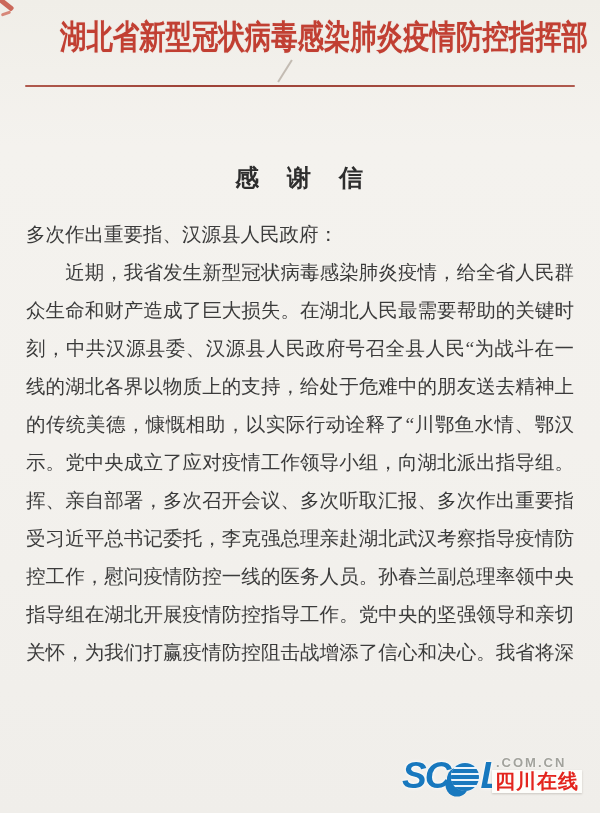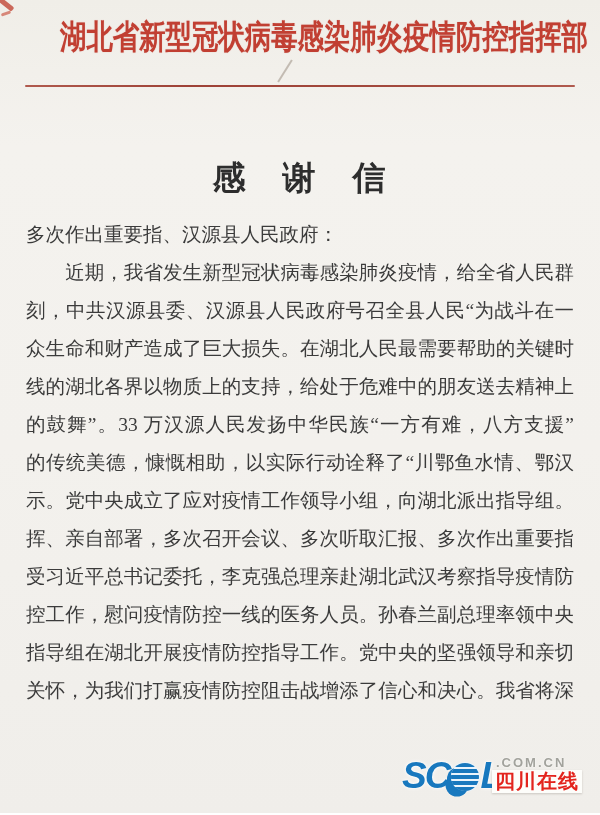--- a/index.html
+++ b/index.html
@@ -72,21 +72,21 @@
     height: 2px;
     background: linear-gradient(90deg, #b05a4e, #9e4237 30%, #a34a3e 70%, #b05a4e);
     border-radius: 1px;
   }
   .letter-title {
     position: absolute;
     top: 158px;
     left: 0;
     width: 600px;
     text-align: center;
-    font-size: 33px;
+    font-size: 24px;
     line-height: 40px;
     font-weight: bold;
     color: #2d2d2d;
     letter-spacing: 2px;
   }
   .body-block {
     position: absolute;
     top: 216px;
     left: 26px;
     width: 548px;
@@ -181,24 +181,23 @@
   <div class="pen-slash"></div>
   <div class="divider"></div>
 
   <div class="letter-title">感　谢　信</div>
 
   <div class="body-block">
     <div class="bline no-just">多次作出重要指、汉源县人民政府：</div>
 
     <div>
       <div class="bline">　　近期，我省发生新型冠状病毒感染肺炎疫情，给全省人民群</div>
+      <div class="bline">众生命和财产造成了巨大损失。在湖北人民最需要帮助的关键时</div>
       <div class="bline">刻，中共汉源县委、汉源县人民政府号召全县人民“为战斗在一</div>
-      <div class="bline">众生命和财产造成了巨大损失。在湖北人民最需要帮助的关键时</div>
       <div class="bline">线的湖北各界以物质上的支持，给处于危难中的朋友送去精神上</div>
-      <div class="bline">的鼓舞”。33 万汉源人民发扬中华民族“一方有难，八方支援”</div>
       <div class="bline">的传统美德，慷慨相助，以实际行动诠释了“川鄂鱼水情、鄂汉</div>
     </div>
 
     <div>
       <div class="bline">示。党中央成立了应对疫情工作领导小组，向湖北派出指导组。</div>
       <div class="bline">挥、亲自部署，多次召开会议、多次听取汇报、多次作出重要指</div>
       <div class="bline">受习近平总书记委托，李克强总理亲赴湖北武汉考察指导疫情防</div>
       <div class="bline">控工作，慰问疫情防控一线的医务人员。孙春兰副总理率领中央</div>
       <div class="bline">指导组在湖北开展疫情防控指导工作。党中央的坚强领导和亲切</div>
       <div class="bline">关怀，为我们打赢疫情防控阻击战增添了信心和决心。我省将深</div>

